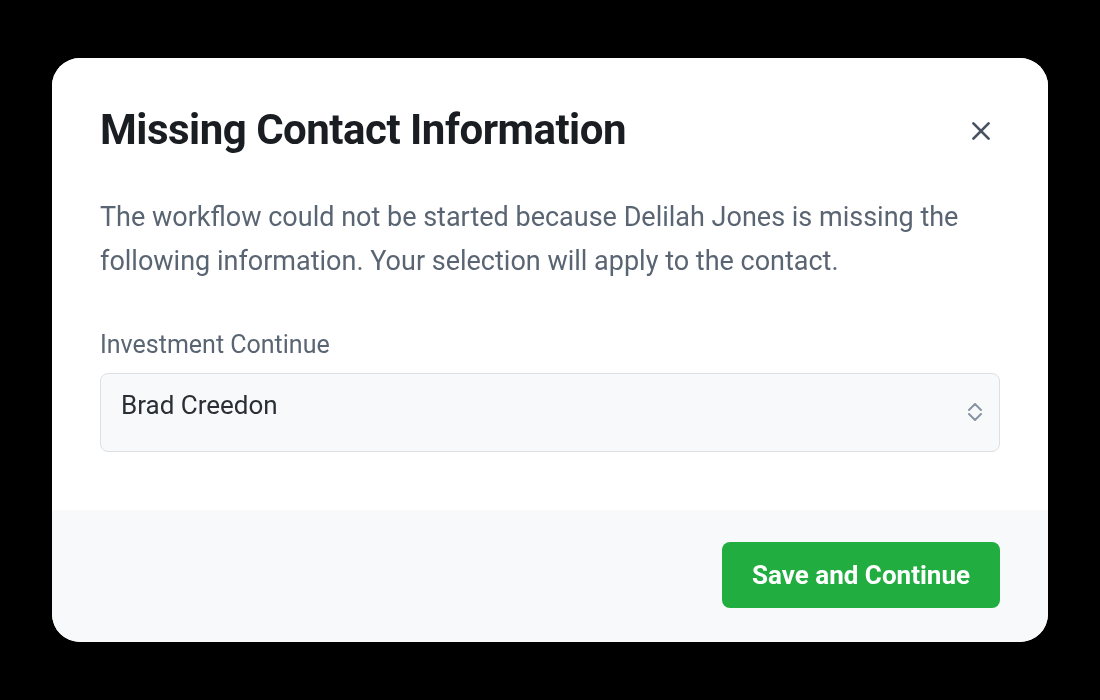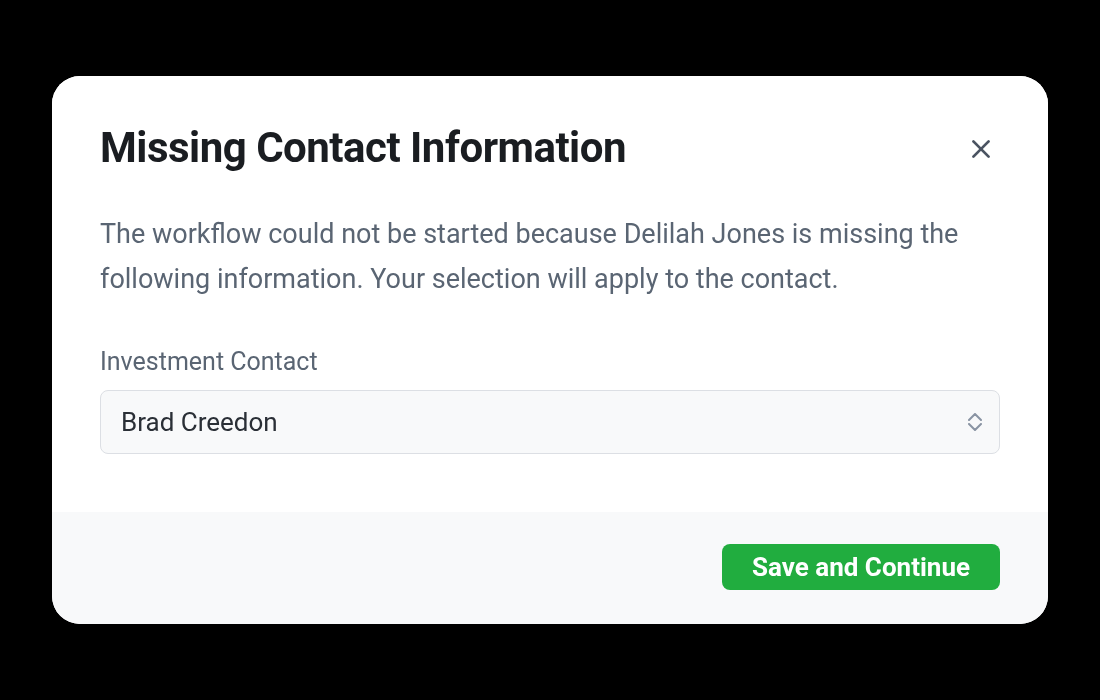--- a/index.html
+++ b/index.html
@@ -72,21 +72,21 @@
   }
   .select-wrapper {
     position: relative;
     width: 100%;
   }
   .select-field {
     width: 100%;
     background: #f8f9fa;
     border: 1px solid #dcdfe4;
     border-radius: 8px;
-    padding: 16px 48px 16px 20px;
+    padding: 16px 48px 31px 20px;
     font-size: 26px;
     color: #2a2f36;
     font-family: inherit;
     appearance: none;
     cursor: pointer;
     font-weight: 400;
   }
   .select-arrows {
     position: absolute;
     right: 18px;
@@ -107,21 +107,21 @@
     background: #f8f9fa;
     padding: 32px 48px 34px 48px;
     display: flex;
     justify-content: flex-end;
   }
   .primary-btn {
     background: #21ad3f;
     color: #ffffff;
     border: none;
     border-radius: 8px;
-    padding: 8px 30px;
+    padding: 18px 30px;
     font-size: 26px;
     font-weight: 700;
     cursor: pointer;
     font-family: inherit;
   }
 </style>
 </head>
 <body>
 
 <div class="modal">
@@ -129,21 +129,21 @@
     <div class="modal-header">
       <h1 class="modal-title">Missing Contact Information</h1>
       <button class="close-btn">
         <svg viewBox="0 0 24 24" fill="none" stroke="currentColor" stroke-width="2.5" stroke-linecap="round">
           <line x1="5" y1="5" x2="19" y2="19"></line>
           <line x1="19" y1="5" x2="5" y2="19"></line>
         </svg>
       </button>
     </div>
     <p class="modal-description">The workflow could not be started because Delilah Jones is missing the following information. Your selection will apply to the contact.</p>
-    <label class="field-label">Investment Contact</label>
+    <label class="field-label">Investment Continue</label>
     <div class="select-wrapper">
       <div class="select-field">Brad Creedon</div>
       <div class="select-arrows">
         <svg viewBox="0 0 14 8">
             <path d="M1 7 L7 1 L13 7" fill="none" stroke="currentColor" stroke-width="2" stroke-linecap="round" stroke-linejoin="round"></path>
           </svg>
         <svg viewBox="0 0 14 8">
             <path d="M1 1 L7 7 L13 1" fill="none" stroke="currentColor" stroke-width="2" stroke-linecap="round" stroke-linejoin="round"></path>
           </svg>
       </div>

